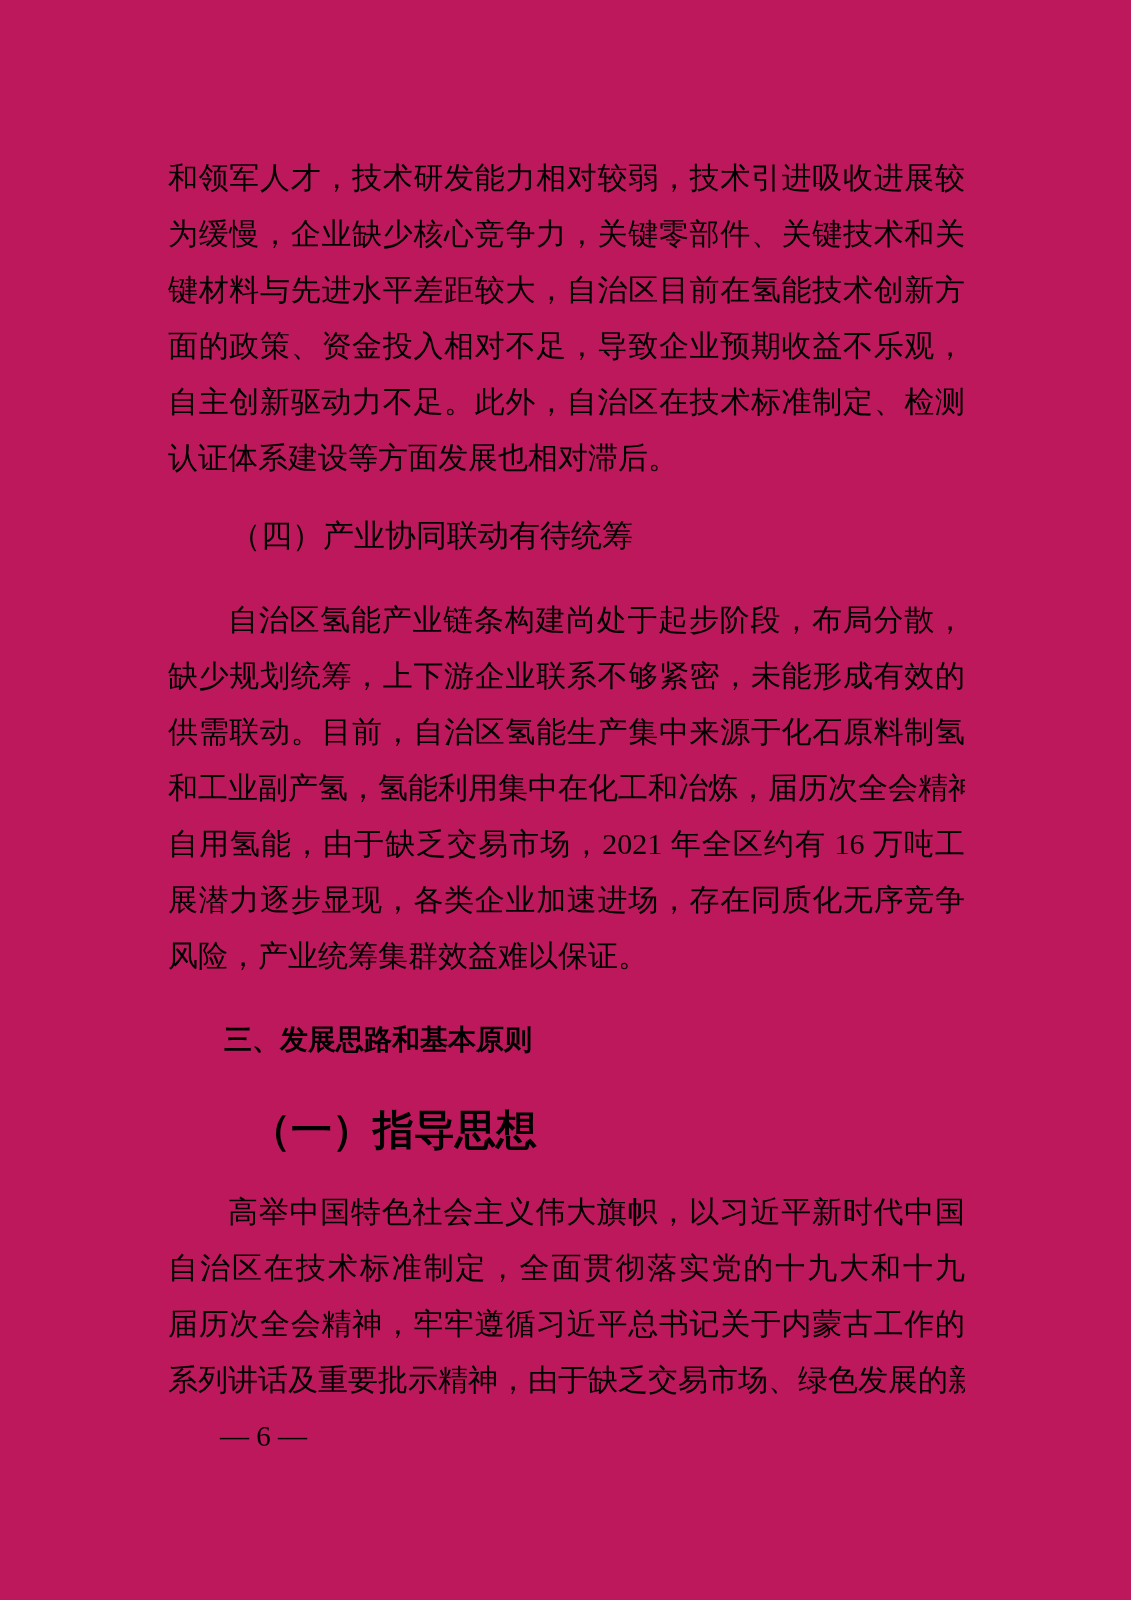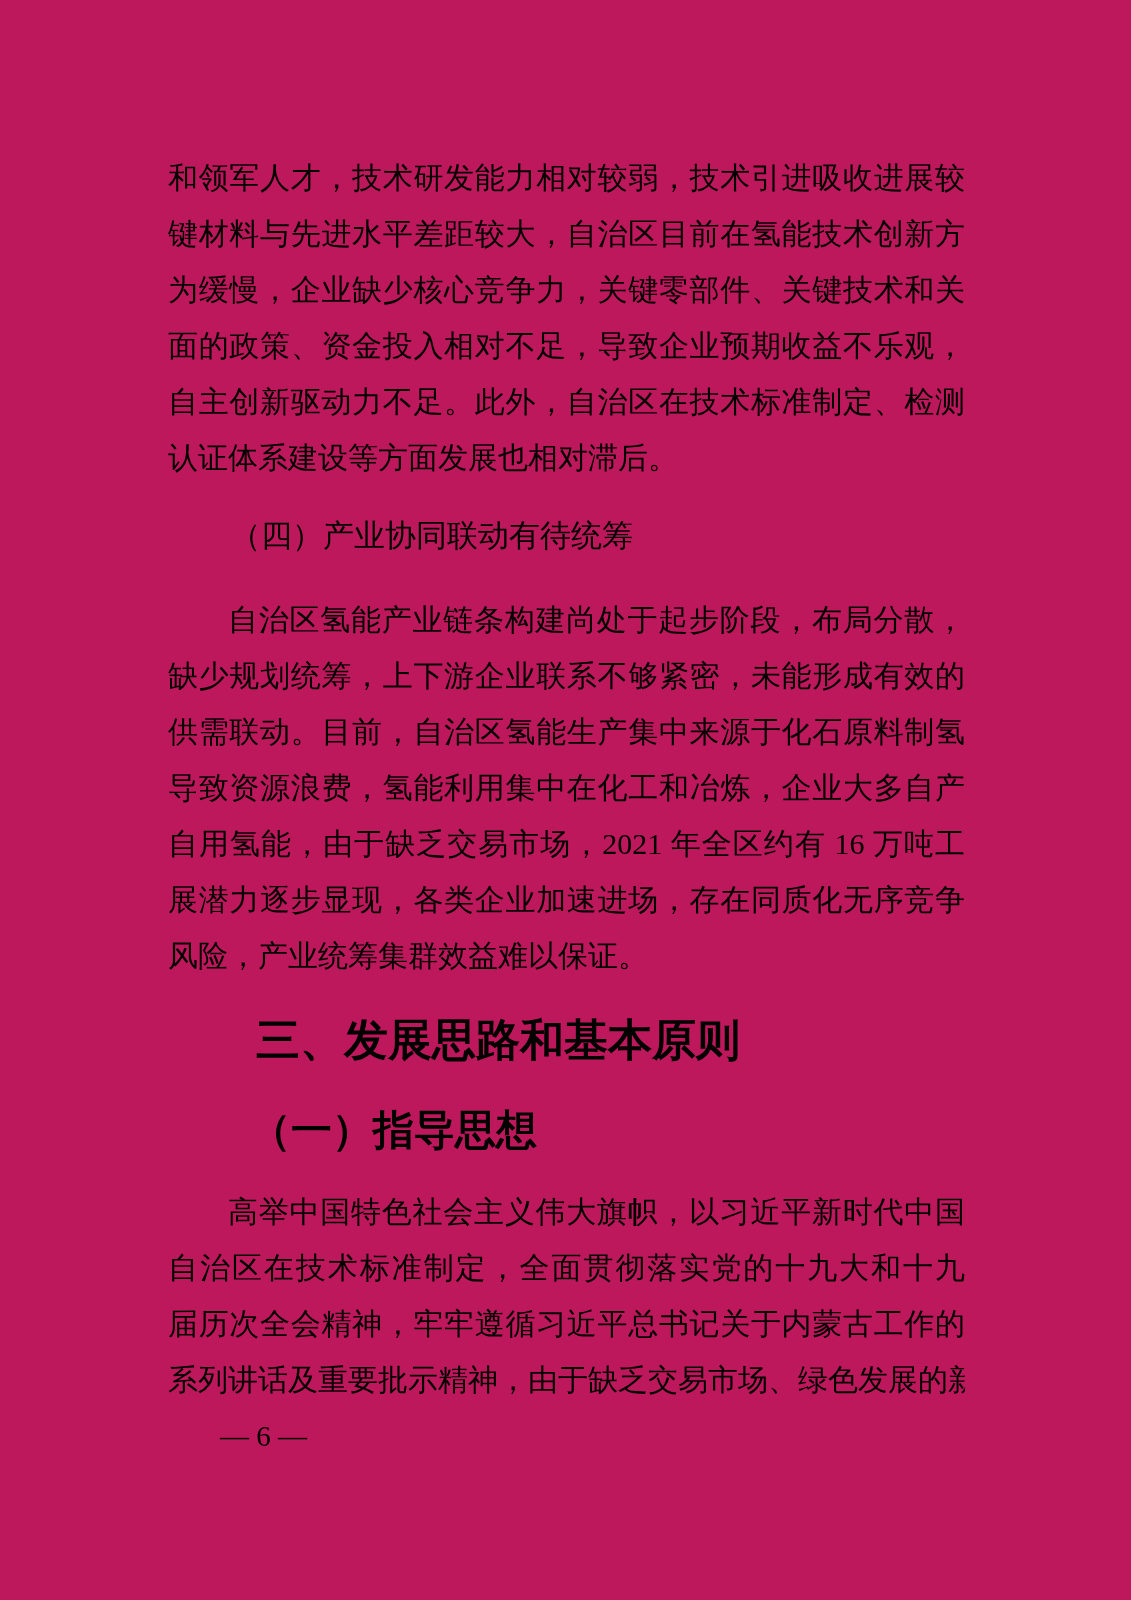--- a/index.html
+++ b/index.html
@@ -39,21 +39,21 @@
   .section-heading {
     margin: 22px 0 28px 0;
     font-size: 31px;
     font-weight: normal;
     line-height: 56px;
     text-indent: 2em;
     font-family: "Liberation Serif", "DejaVu Serif", serif;
   }
   .chapter-heading {
     margin: 28px 0 0 0;
-    font-size: 44px;
+    font-size: 28px;
     font-weight: bold;
     line-height: 56px;
     text-indent: 2em;
     font-family: Liberation Sans, sans-serif;
   }
   .sub-heading {
     margin: 34px 0 0 0;
     font-size: 41px;
     font-weight: bold;
     line-height: 56px;
@@ -68,34 +68,34 @@
     line-height: 40px;
   }
 </style>
 </head>
 <body>
 
 <div class="page">
 
   <section class="para">
     <div class="line">和领军人才，技术研发能力相对较弱，技术引进吸收进展较</div>
+    <div class="line">为缓慢，企业缺少核心竞争力，关键零部件、关键技术和关</div>
     <div class="line">键材料与先进水平差距较大，自治区目前在氢能技术创新方</div>
-    <div class="line">为缓慢，企业缺少核心竞争力，关键零部件、关键技术和关</div>
     <div class="line">面的政策、资金投入相对不足，导致企业预期收益不乐观，</div>
     <div class="line">自主创新驱动力不足。此外，自治区在技术标准制定、检测</div>
     <div class="line plain">认证体系建设等方面发展也相对滞后。</div>
   </section>
 
   <h3 class="section-heading">（四）产业协同联动有待统筹</h3>
 
   <section class="para">
     <div class="line indent">自治区氢能产业链条构建尚处于起步阶段，布局分散，</div>
     <div class="line">缺少规划统筹，上下游企业联系不够紧密，未能形成有效的</div>
     <div class="line">供需联动。目前，自治区氢能生产集中来源于化石原料制氢</div>
-    <div class="line">导致资源浪费，氢能利用集中在化工和冶炼，企业大多自产</div>
+    <div class="line">和工业副产氢，氢能利用集中在化工和冶炼，届历次全会精神</div>
     <div class="line">自用氢能，由于缺乏交易市场，2021 年全区约有 16 万吨工</div>
     <div class="line">展潜力逐步显现，各类企业加速进场，存在同质化无序竞争</div>
     <div class="line plain">风险，产业统筹集群效益难以保证。</div>
   </section>
 
   <h2 class="chapter-heading">三、发展思路和基本原则</h2>
 
   <h3 class="sub-heading">（一）指导思想</h3>
 
   <section class="para para-guiding">

